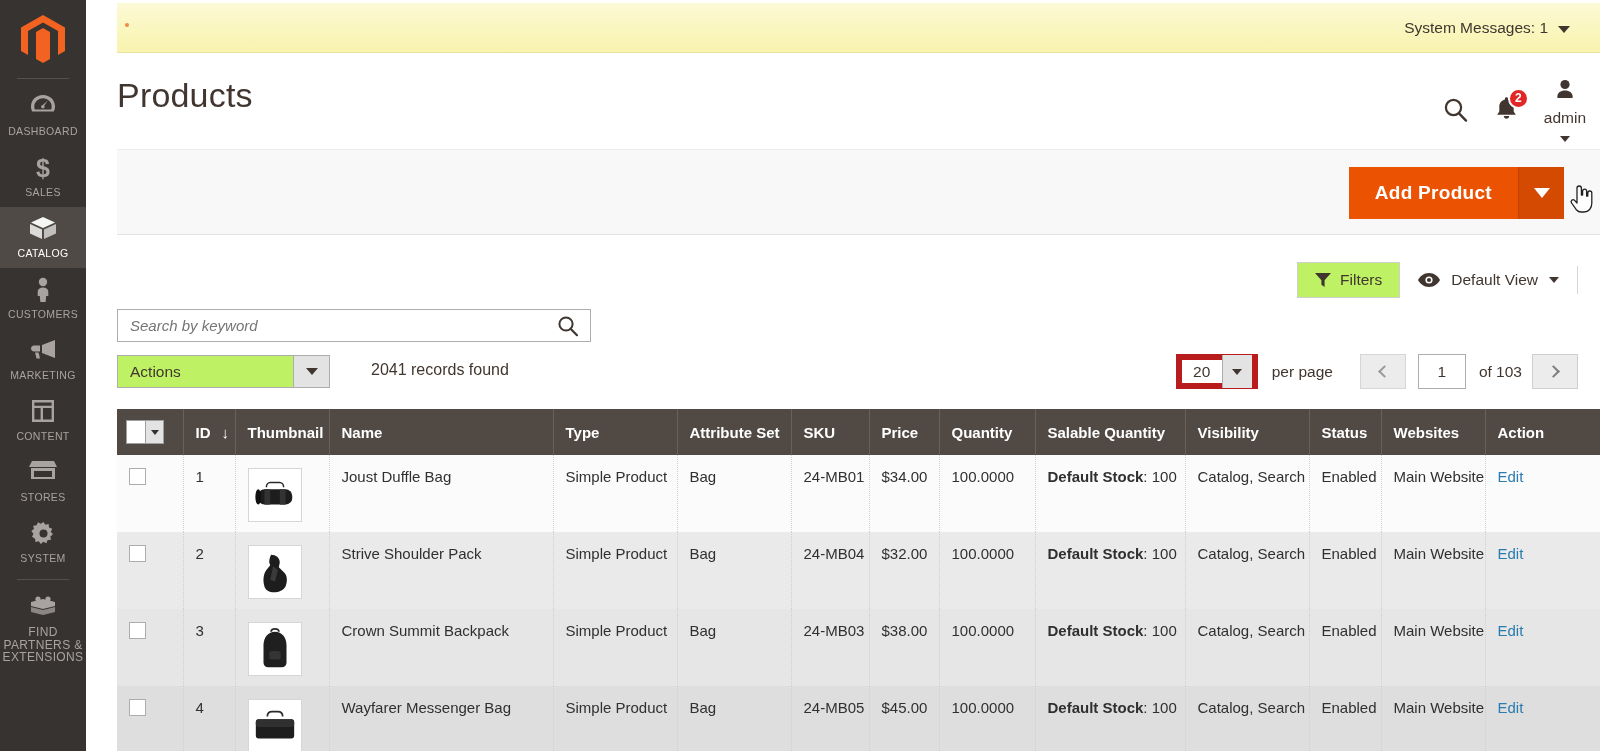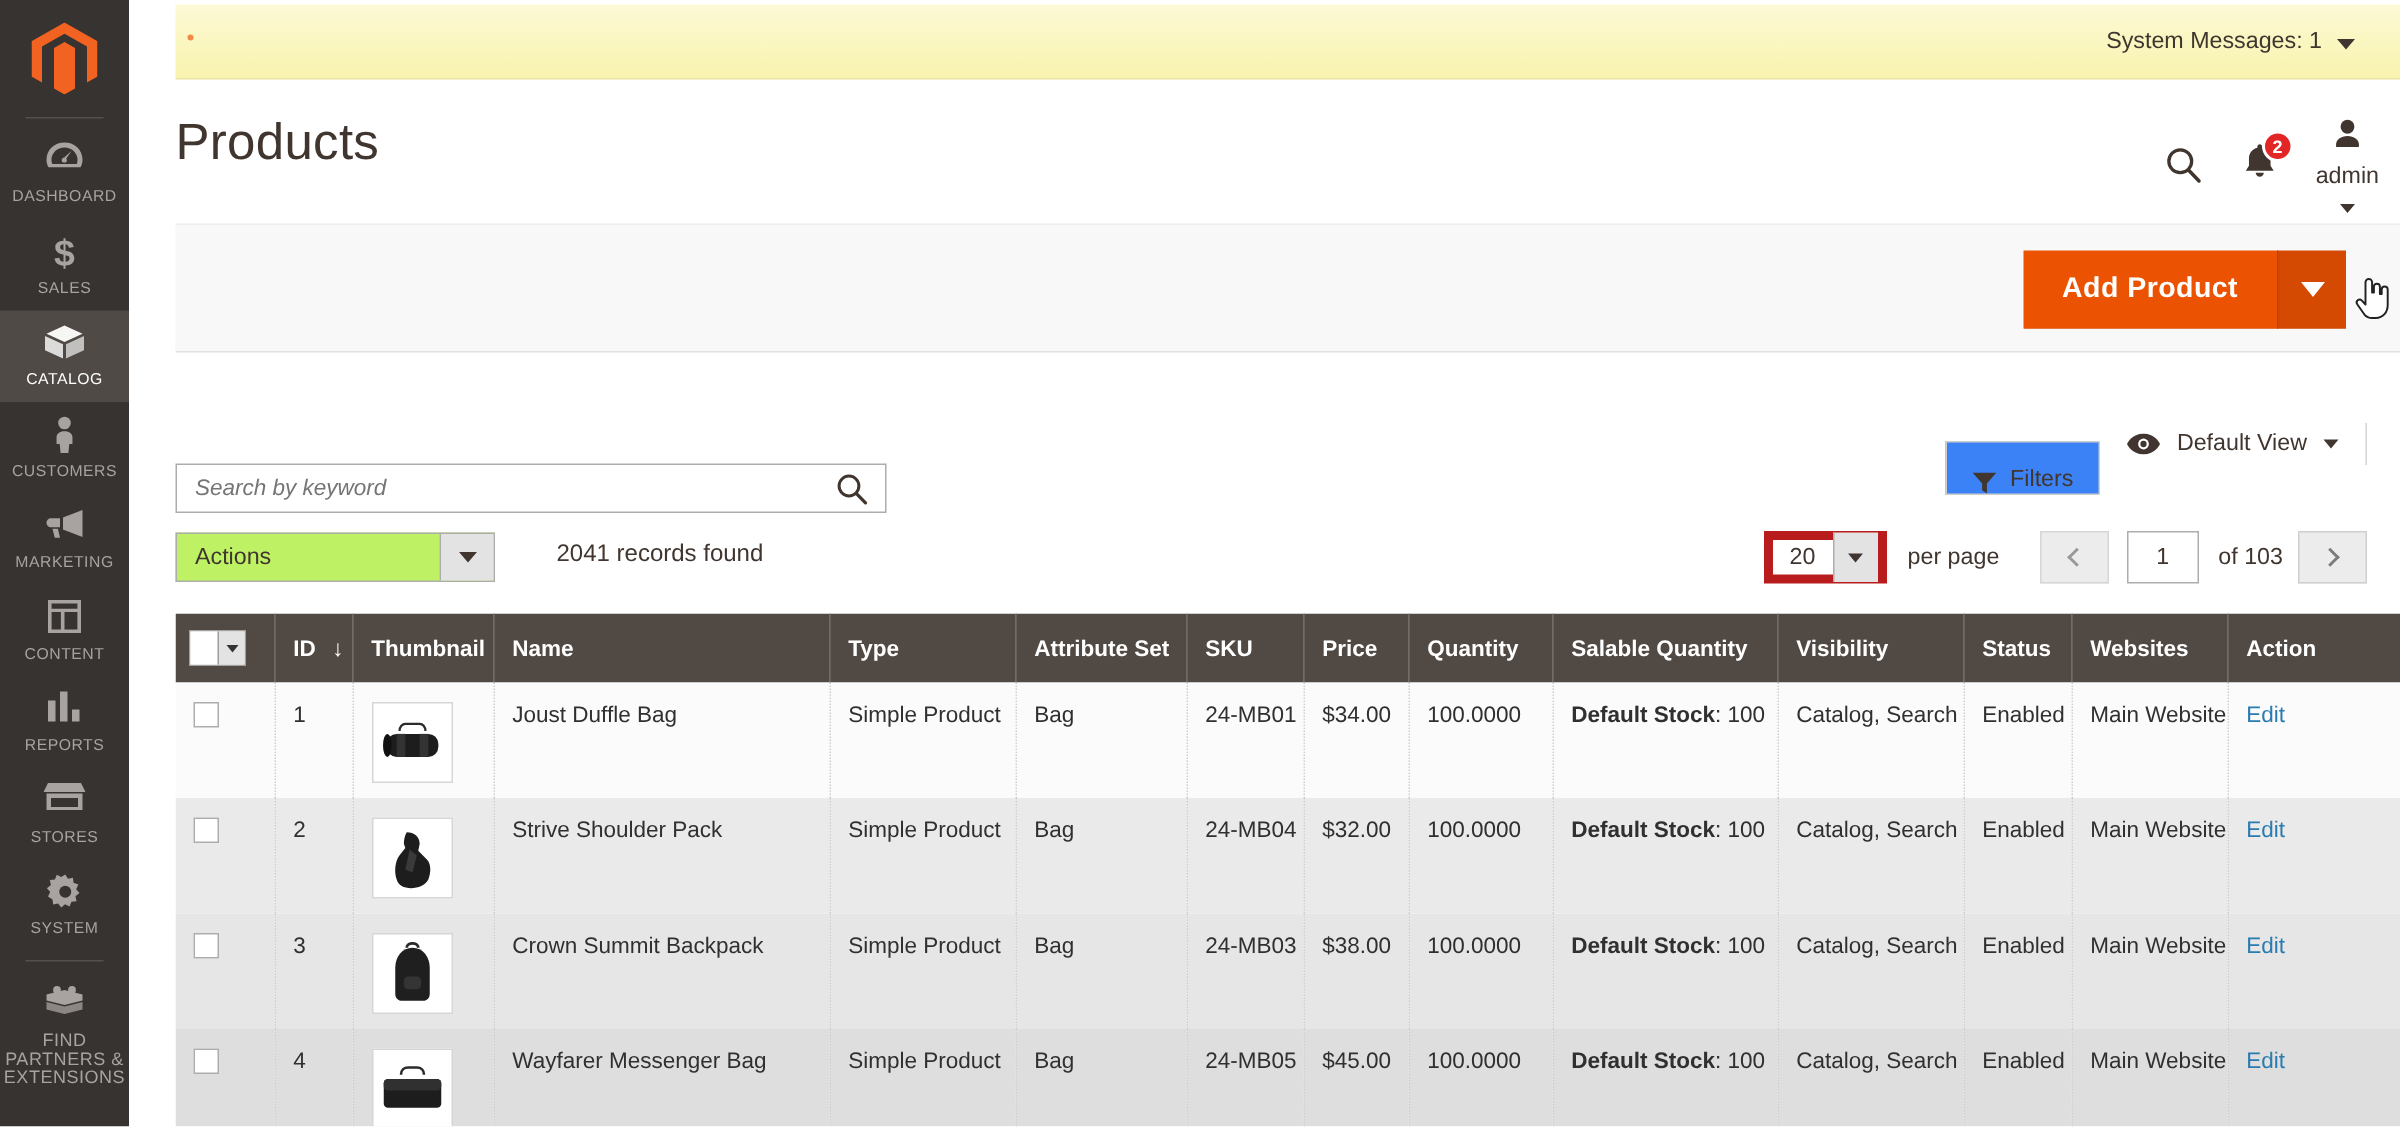--- a/index.html
+++ b/index.html
@@ -132,24 +132,24 @@
     position: absolute; right: 6px; top: 33px; width: 26px; height: 32px;
     pointer-events: none;
   }
 
   
   #grid-toolbar {
     position: absolute; right: 22px; top: 262px;
     display: flex; align-items: center; gap: 0;
   }
   #filters-btn {
-    height: 36px; display: flex; align-items: flex-end; gap: 9px;
-    padding: 0 17px; background: #3b82f6;
+    height: 36px; display: flex; align-items: center; gap: 9px;
+    padding: 0 17px; background: #bef264;
     border: 1px solid #cfcfcf; cursor: pointer;
-    font-size: 15.5px; color: #41362f; margin-top: 32px;
+    font-size: 15.5px; color: #41362f;
   }
   .tb-item {
     height: 36px; display: flex; align-items: center; gap: 11px;
     padding: 0 18px; cursor: pointer; font-size: 15.5px; color: #41362f;
   }
   .tb-divider { width: 1px; height: 28px; background: #d6d6d6; }
 
   
   #search-box {
     position: absolute; left: 31px; top: 309px;
@@ -345,30 +345,20 @@
 
     <div class="nav-item">
       <span class="nav-ico">
         <svg width="24" height="24" viewBox="0 0 24 24">
             <path d="M1 1h22v22H1V1zm2.4 2.4v3.4h17.2V3.4H3.4zm0 5.6v11.6h6.2V9H3.4zm8.6 0v11.6h8.6V9H12z"></path>
           </svg>
       </span>
       <span class="nav-label">CONTENT</span>
     </div>
 
-    <div class="nav-item">
-      <span class="nav-ico">
-        <svg width="24" height="22" viewBox="0 0 24 22">
-            <rect x="1" y="7" width="5" height="14"></rect>
-            <rect x="9" y="1" width="5" height="20"></rect>
-            <rect x="17" y="13" width="5" height="8"></rect>
-          </svg>
-      </span>
-      <span class="nav-label">REPORTS</span>
-    </div>
 
     <div class="nav-item">
       <span class="nav-ico">
         <svg width="28" height="20" viewBox="0 0 28 20">
             <path d="M3 1h22l3 6H0l3-6z"></path>
             <path d="M2 8v11h24V8H2zm3 3h18v6H5v-6z"></path>
           </svg>
       </span>
       <span class="nav-label">STORES</span>
     </div>

